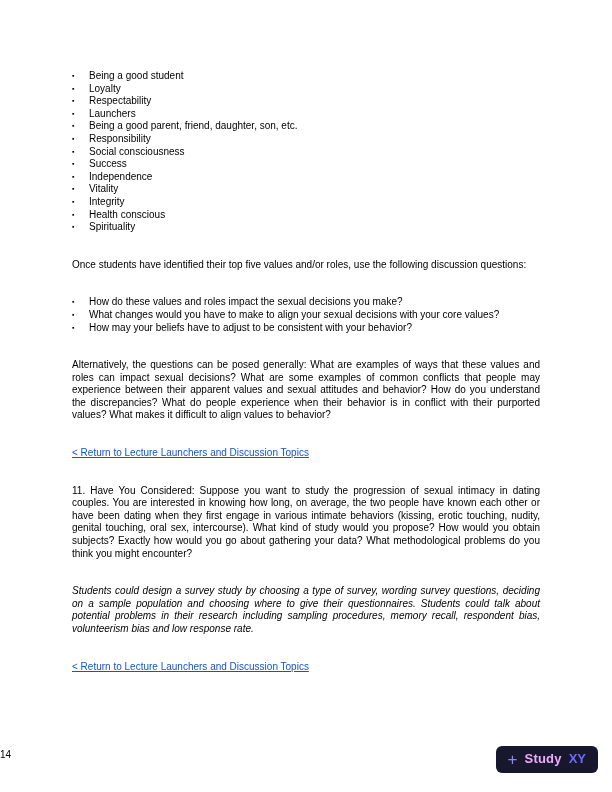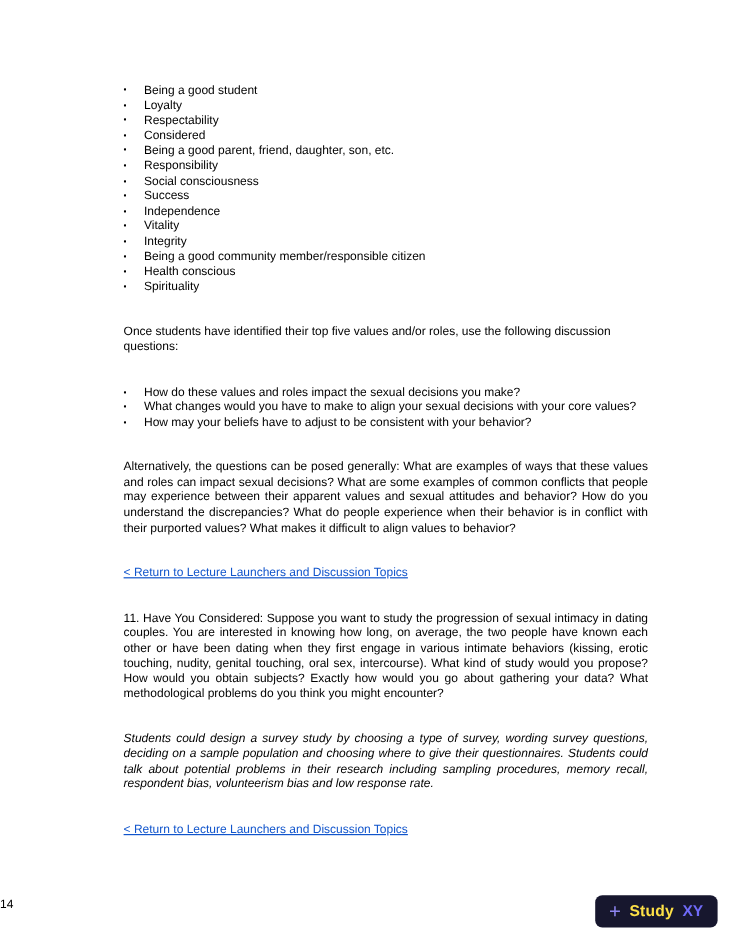--- a/index.html
+++ b/index.html
@@ -19,21 +19,20 @@
     font-size: 10px;
     line-height: 12.6px;
     color: #000000;
     overflow: hidden;
   }
   .content {
     position: absolute;
     left: 72px;
     right: 72px;
     top: 70px;
-    margin-left: 31px;
   }
   ul.blist {
     list-style: none;
     margin: 0 0 13px 0;
     padding: 0;
   }
   ul.blist li {
     display: flex;
     align-items: flex-start;
   }
@@ -77,21 +76,21 @@
   }
   .logo-plus {
     color: var(--logo-accent);
     font-size: 17px;
     font-weight: 400;
     line-height: 1;
   }
   .logo-text {
     font-size: 13px;
     font-weight: bold;
-    color: #fde047;
+    color: #f0abfc;
     letter-spacing: 0.2px;
   }
   .logo-xy { color: var(--logo-xy); font-weight: bold; font-size: 13px; }
 </style>
 </head>
 <body>
 
 <div class="page">
   <div class="content">
 
@@ -103,21 +102,21 @@
       <li>
           <span class="blt">▪</span>
           <span class="btxt">Loyalty</span>
         </li>
       <li>
           <span class="blt">▪</span>
           <span class="btxt">Respectability</span>
         </li>
       <li>
           <span class="blt">▪</span>
-          <span class="btxt">Considered</span>
+          <span class="btxt">Launchers</span>
         </li>
       <li>
           <span class="blt">▪</span>
           <span class="btxt">Being a good parent, friend, daughter, son, etc.</span>
         </li>
       <li>
           <span class="blt">▪</span>
           <span class="btxt">Responsibility</span>
         </li>
       <li>
@@ -132,24 +131,20 @@
           <span class="blt">▪</span>
           <span class="btxt">Independence</span>
         </li>
       <li>
           <span class="blt">▪</span>
           <span class="btxt">Vitality</span>
         </li>
       <li>
           <span class="blt">▪</span>
           <span class="btxt">Integrity</span>
-        </li>
-      <li>
-          <span class="blt">▪</span>
-          <span class="btxt">Being a good community member/responsible citizen</span>
         </li>
       <li>
           <span class="blt">▪</span>
           <span class="btxt">Health conscious</span>
         </li>
       <li>
           <span class="blt">▪</span>
           <span class="btxt">Spirituality</span>
         </li>
     </ul>

